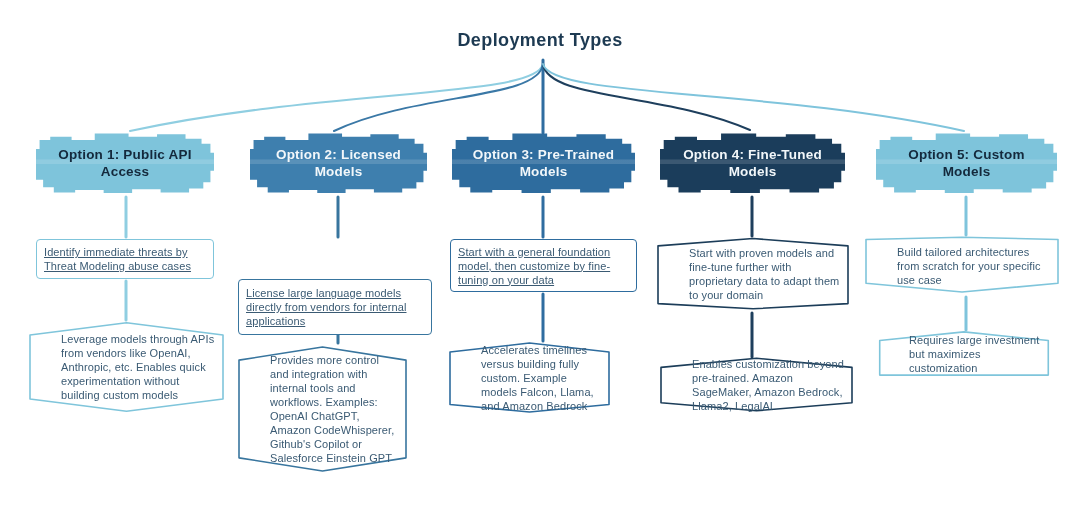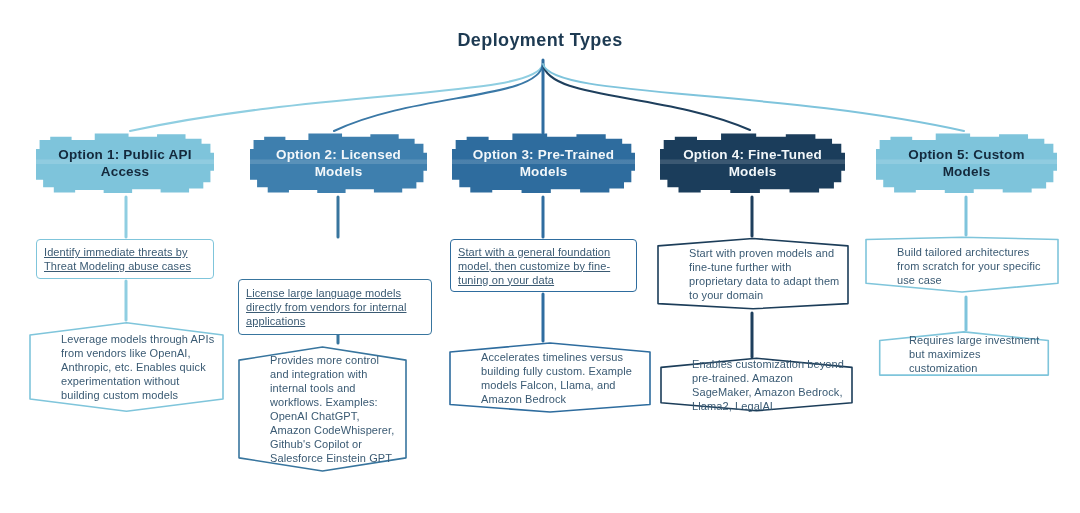--- a/index.html
+++ b/index.html
@@ -153,21 +153,21 @@
   <div class="box shape s2" style="left:239px; top:343px; width:167px; height:132px;">
     <svg class="outline" viewBox="0 0 100 100" preserveAspectRatio="none" aria-hidden="true">
       <polygon points="0,13 50,3 100,13 100,87 50,97 0,87"></polygon>
     </svg>
     <div class="txt">Provides more control and integration with internal tools and workflows. Examples: OpenAI ChatGPT, Amazon CodeWhisperer, Github's Copilot or Salesforce Einstein GPT</div>
   </div>
 
   <div class="box rect b3" style="left:450px; top:239px; width:187px; height:53px;">
     <div class="txt">Start with a general foundation model, then customize by fine-tuning on your data</div>
   </div>
-  <div class="box shape s3" style="left:450px; top:340px; width:200px; height:75px;">
+  <div class="box shape s3" style="left:450px; top:340px; width:159px; height:75px;">
     <svg class="outline" viewBox="0 0 100 100" preserveAspectRatio="none" aria-hidden="true">
       <polygon points="0,16 50,4 100,16 100,86 50,96 0,86"></polygon>
     </svg>
     <div class="txt">Accelerates timelines versus building fully custom. Example models  Falcon, Llama, and Amazon Bedrock</div>
   </div>
 
   <div class="box shape s4" style="left:658px; top:237px; width:190px; height:74px;">
     <svg class="outline" viewBox="0 0 100 100" preserveAspectRatio="none" aria-hidden="true">
       <polygon points="0,12 50,2 100,12 100,90 50,97 0,90"></polygon>
     </svg>

